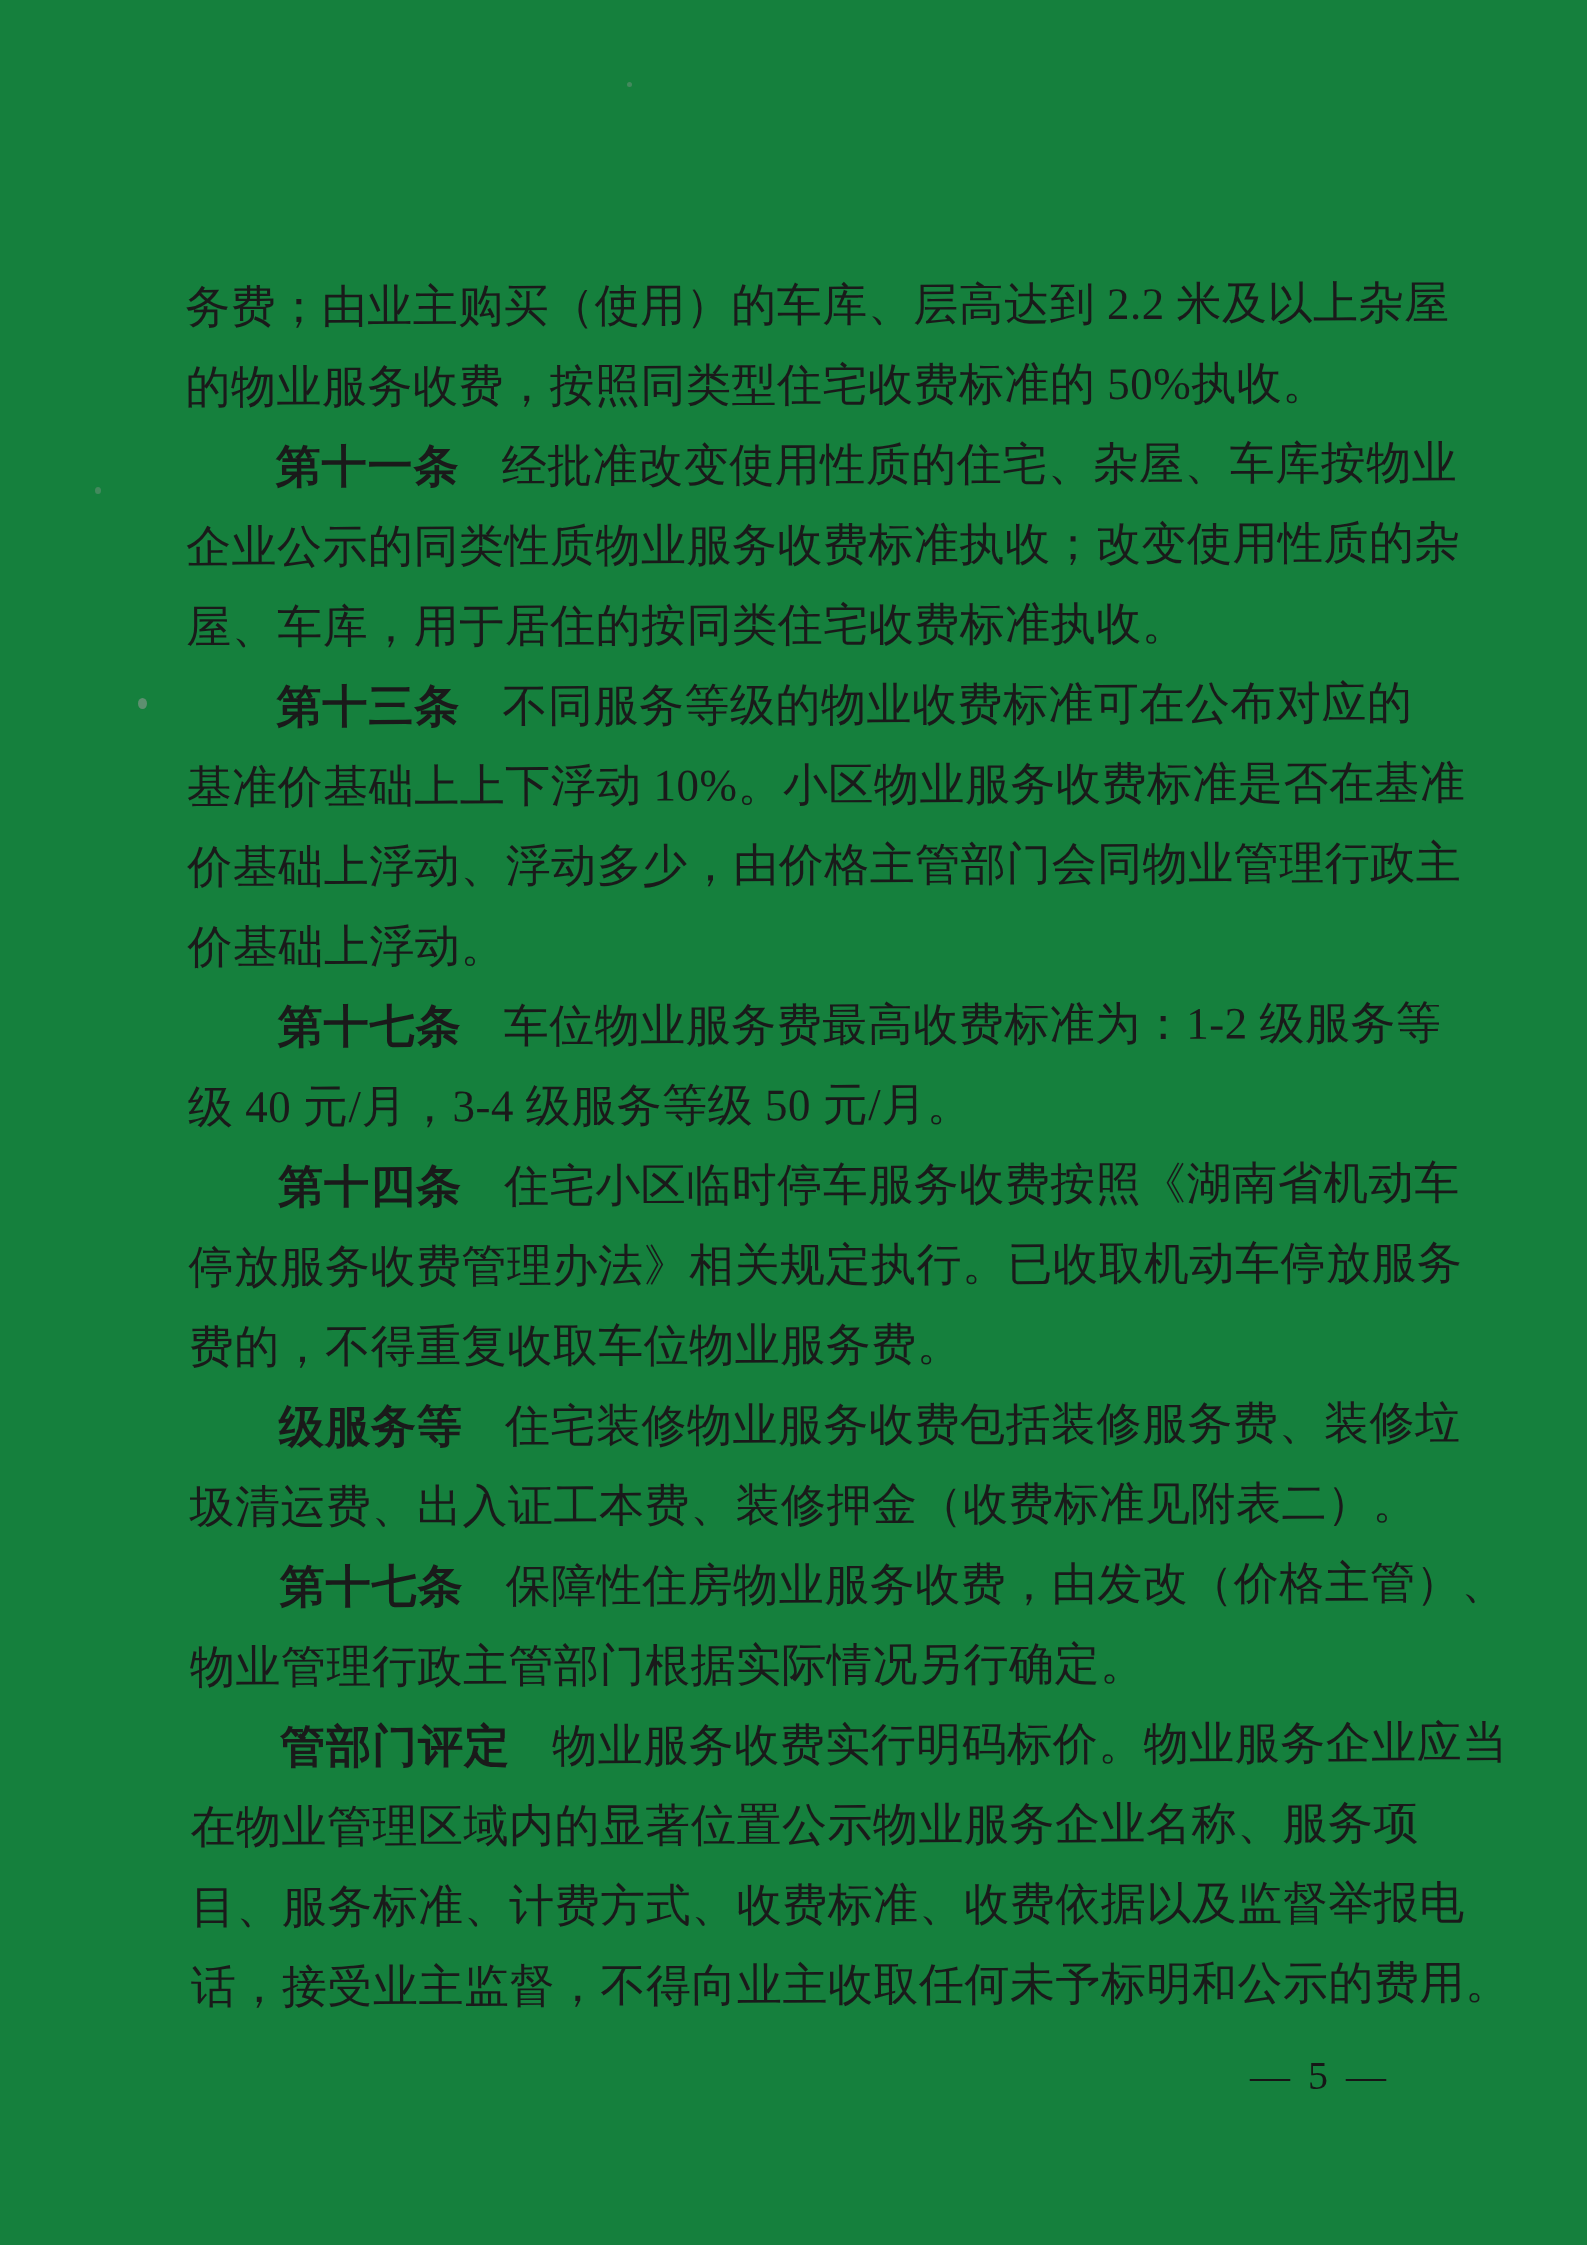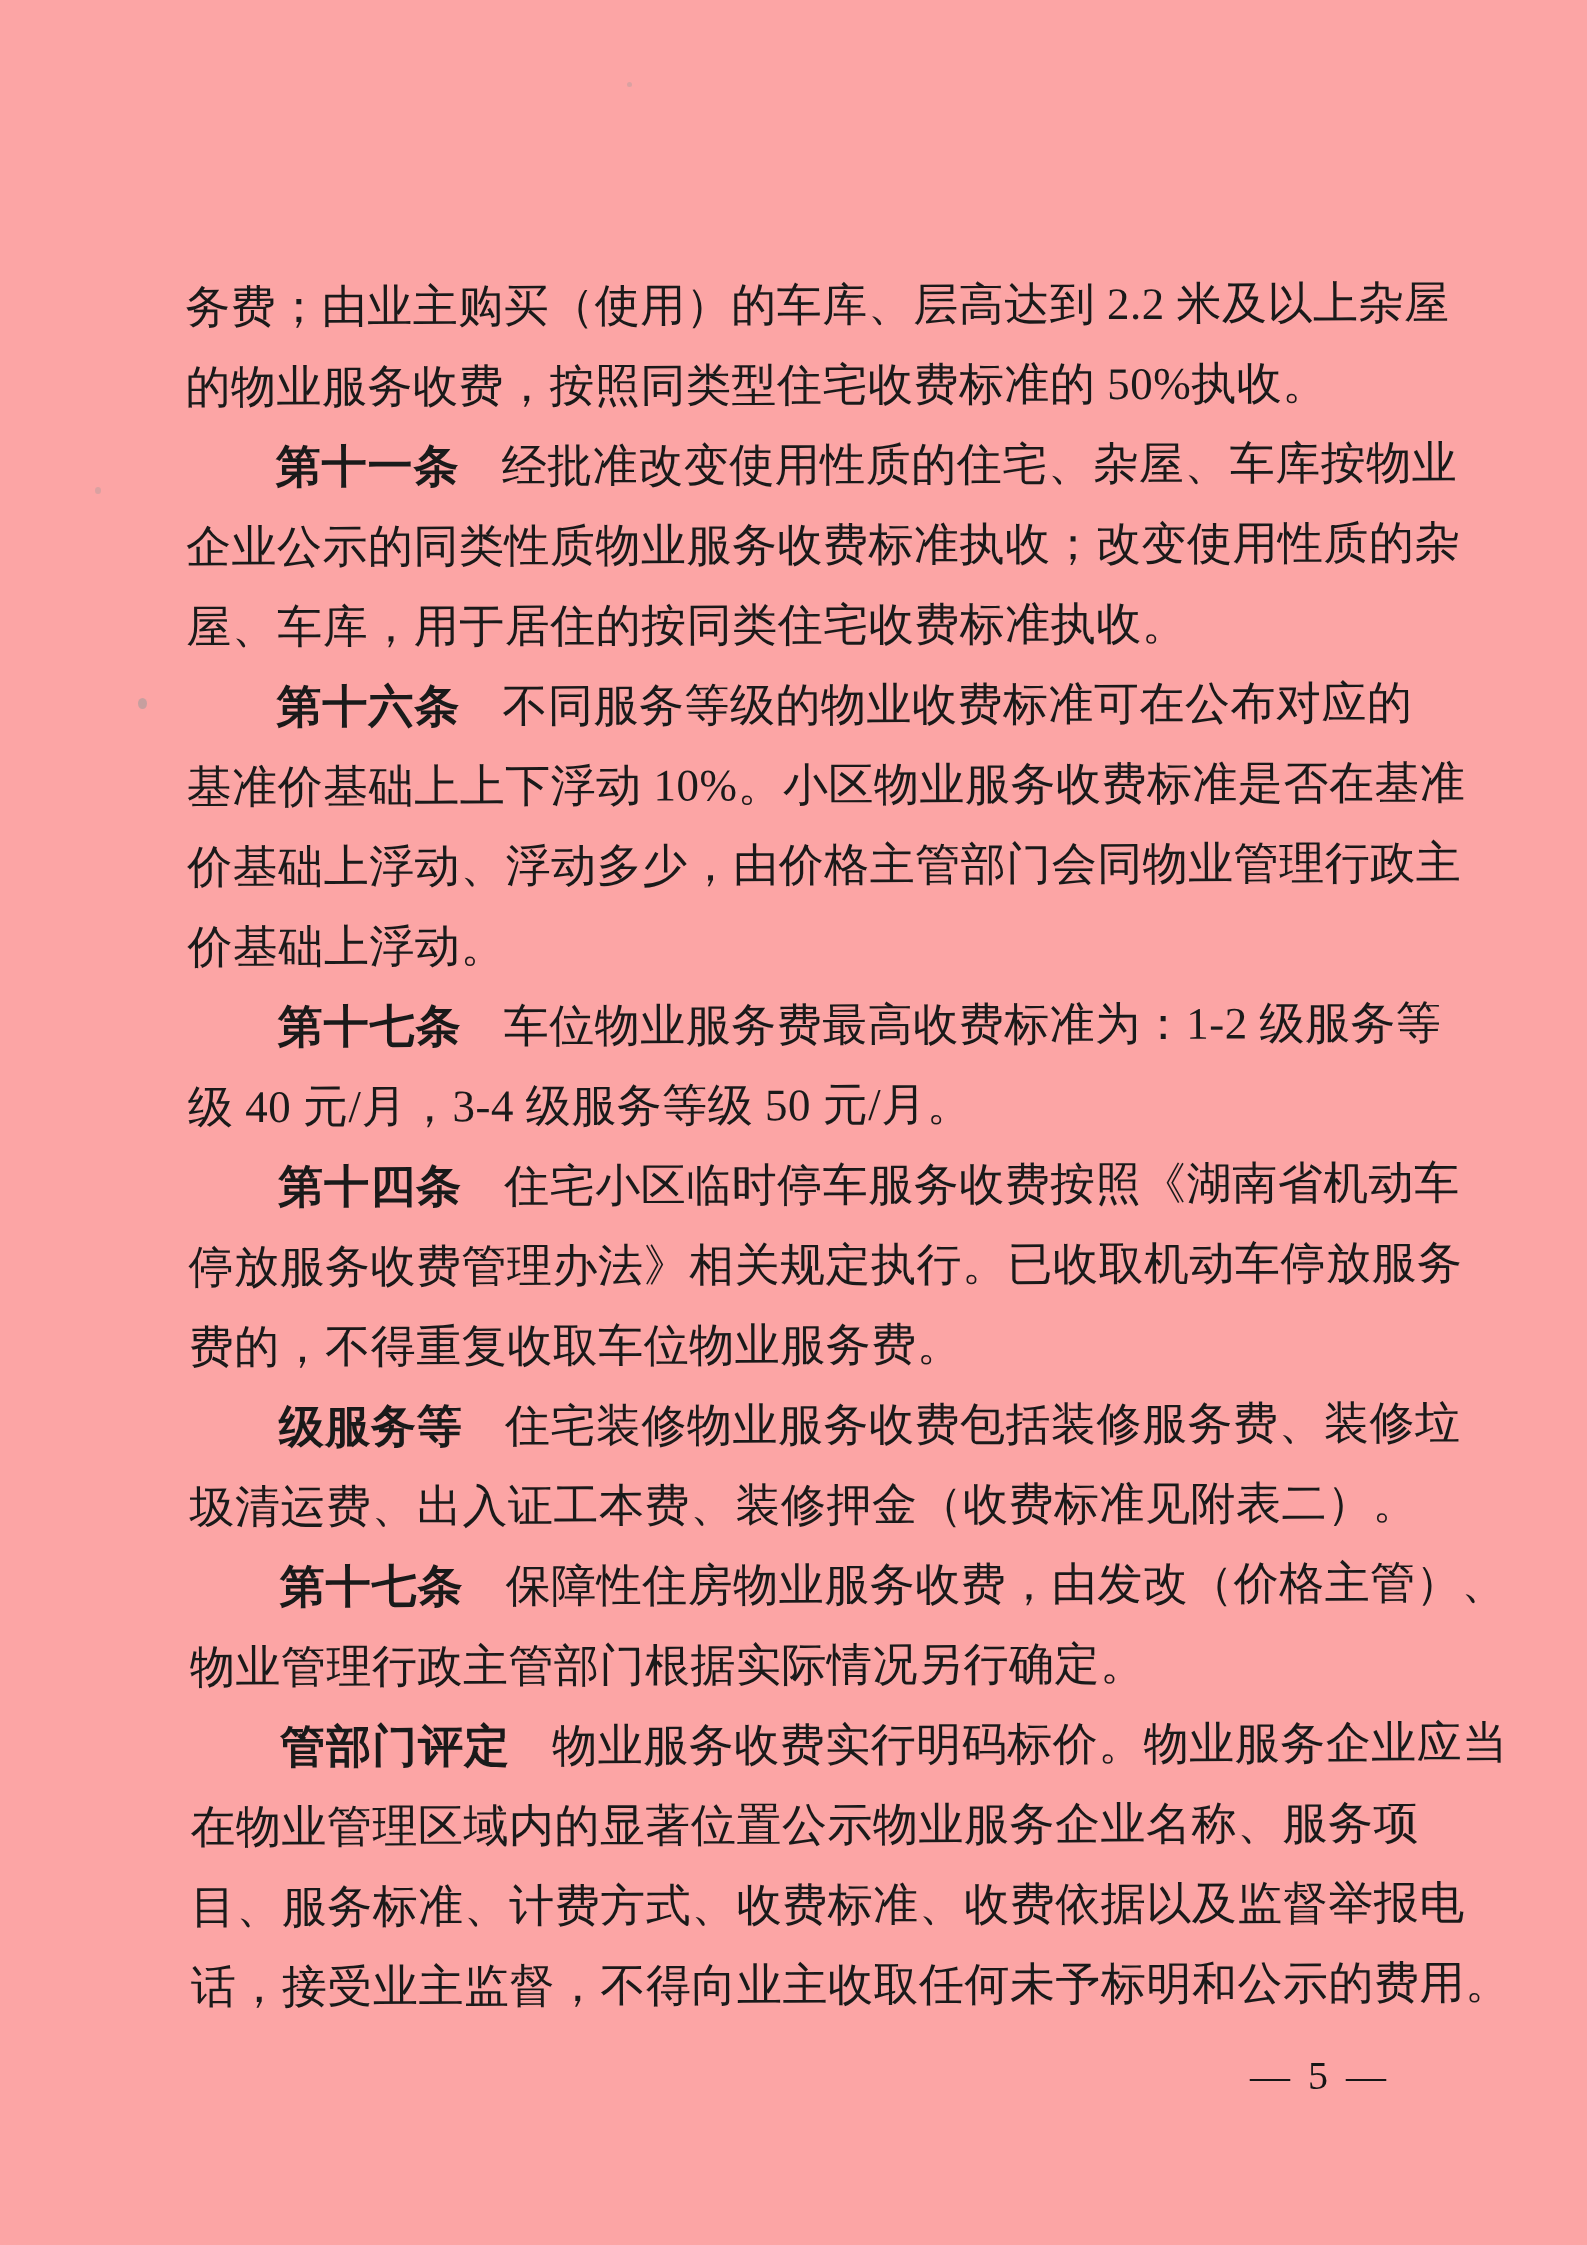--- a/index.html
+++ b/index.html
@@ -4,21 +4,21 @@
 <style>
   html, body {
     margin: 0;
     padding: 0;
     background: #ffffff;
   }
   .page {
     position: relative;
     width: 1587px;
     height: 2245px;
-    background: #fca5a5;
+    background: #15803d;
     overflow: hidden;
     color: #1a1a1a;
     font-family: "Liberation Serif", "DejaVu Serif", serif;
   }
   .doc-body {
     position: absolute;
     left: 185px;
     top: 265px;
     width: 1280px;
     transform: rotate(-0.2deg);
@@ -69,21 +69,21 @@
   <div class="speck speck-a"></div>
   <div class="speck speck-b"></div>
   <div class="speck speck-c"></div>
 
   <div class="doc-body">
       <div class="line"><span class="run">务费；由业主购买（使用）的车库、层高达到 2.2 米及以上杂屋</span></div>
       <div class="line"><span class="run">的物业服务收费，按照同类型住宅收费标准的 50%执收。</span></div>
       <div class="line indent"><span class="run run-bold">第十一条</span><span class="run">经批准改变使用性质的住宅、杂屋、车库按物业</span></div>
       <div class="line"><span class="run">企业公示的同类性质物业服务收费标准执收；改变使用性质的杂</span></div>
       <div class="line"><span class="run">屋、车库，用于居住的按同类住宅收费标准执收。</span></div>
-      <div class="line indent"><span class="run run-bold">第十六条</span><span class="run">不同服务等级的物业收费标准可在公布对应的</span></div>
+      <div class="line indent"><span class="run run-bold">第十三条</span><span class="run">不同服务等级的物业收费标准可在公布对应的</span></div>
       <div class="line"><span class="run">基准价基础上上下浮动 10%。小区物业服务收费标准是否在基准</span></div>
       <div class="line"><span class="run">价基础上浮动、浮动多少，由价格主管部门会同物业管理行政主</span></div>
       <div class="line"><span class="run">价基础上浮动。</span></div>
       <div class="line indent"><span class="run run-bold">第十七条</span><span class="run">车位物业服务费最高收费标准为：1-2 级服务等</span></div>
       <div class="line"><span class="run">级 40 元/月，3-4 级服务等级 50 元/月。</span></div>
       <div class="line indent"><span class="run run-bold">第十四条</span><span class="run">住宅小区临时停车服务收费按照《湖南省机动车</span></div>
       <div class="line"><span class="run">停放服务收费管理办法》相关规定执行。已收取机动车停放服务</span></div>
       <div class="line"><span class="run">费的，不得重复收取车位物业服务费。</span></div>
       <div class="line indent"><span class="run run-bold">级服务等</span><span class="run">住宅装修物业服务收费包括装修服务费、装修垃</span></div>
       <div class="line"><span class="run">圾清运费、出入证工本费、装修押金（收费标准见附表二）。</span></div>

